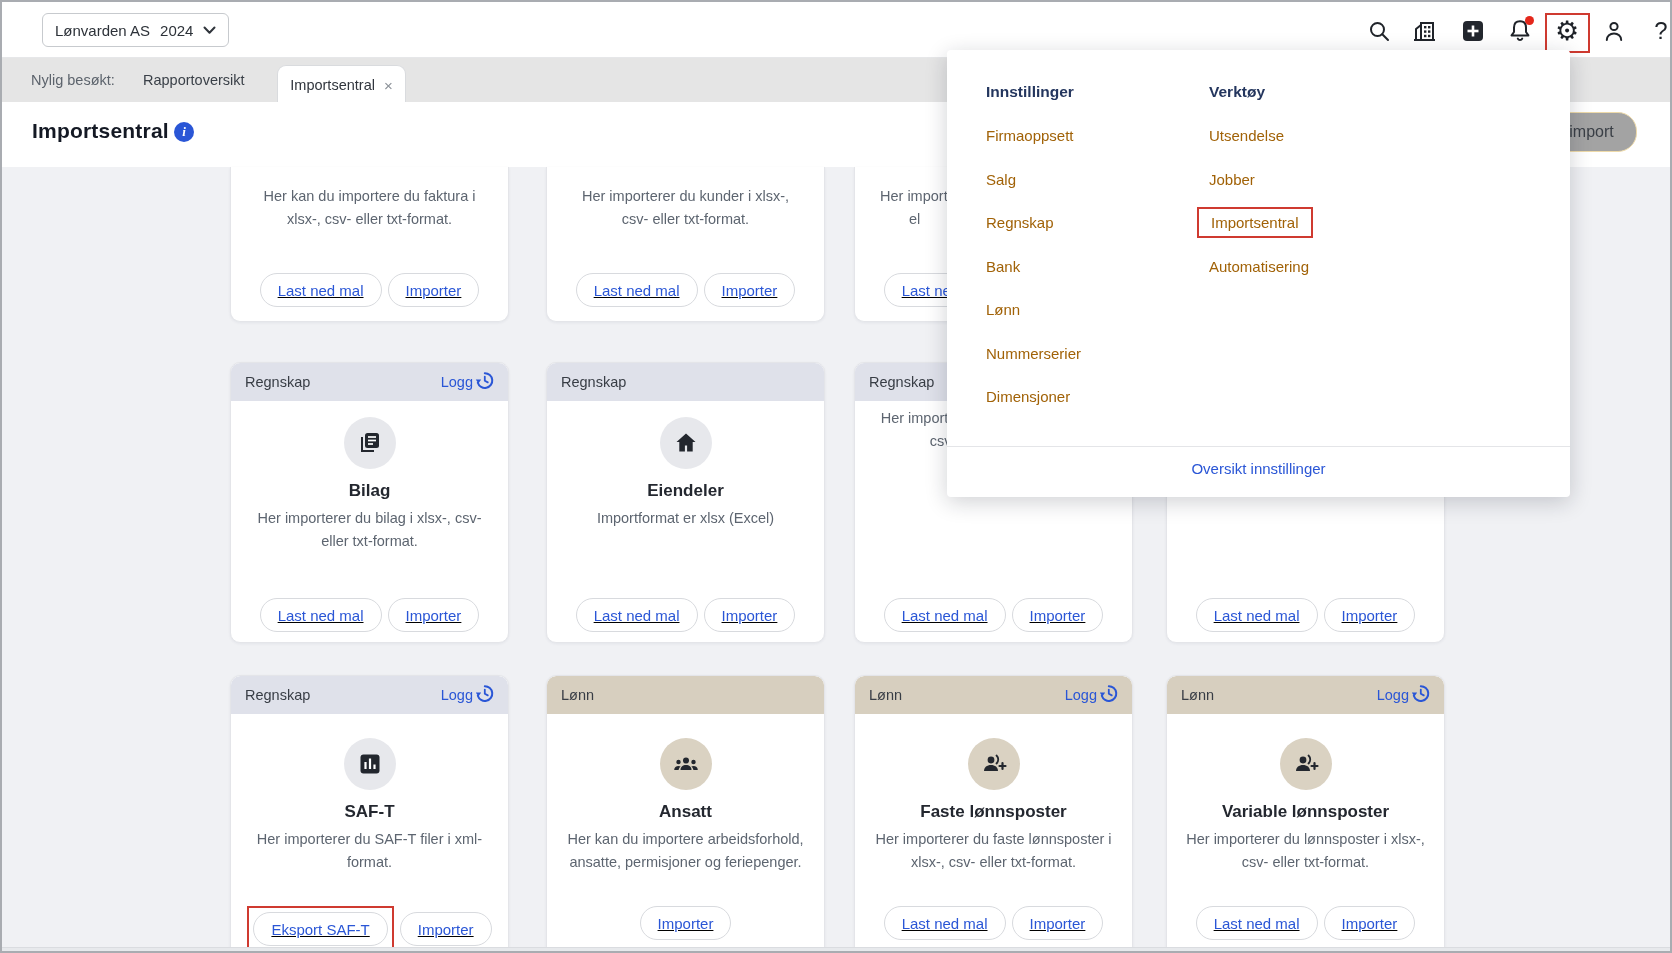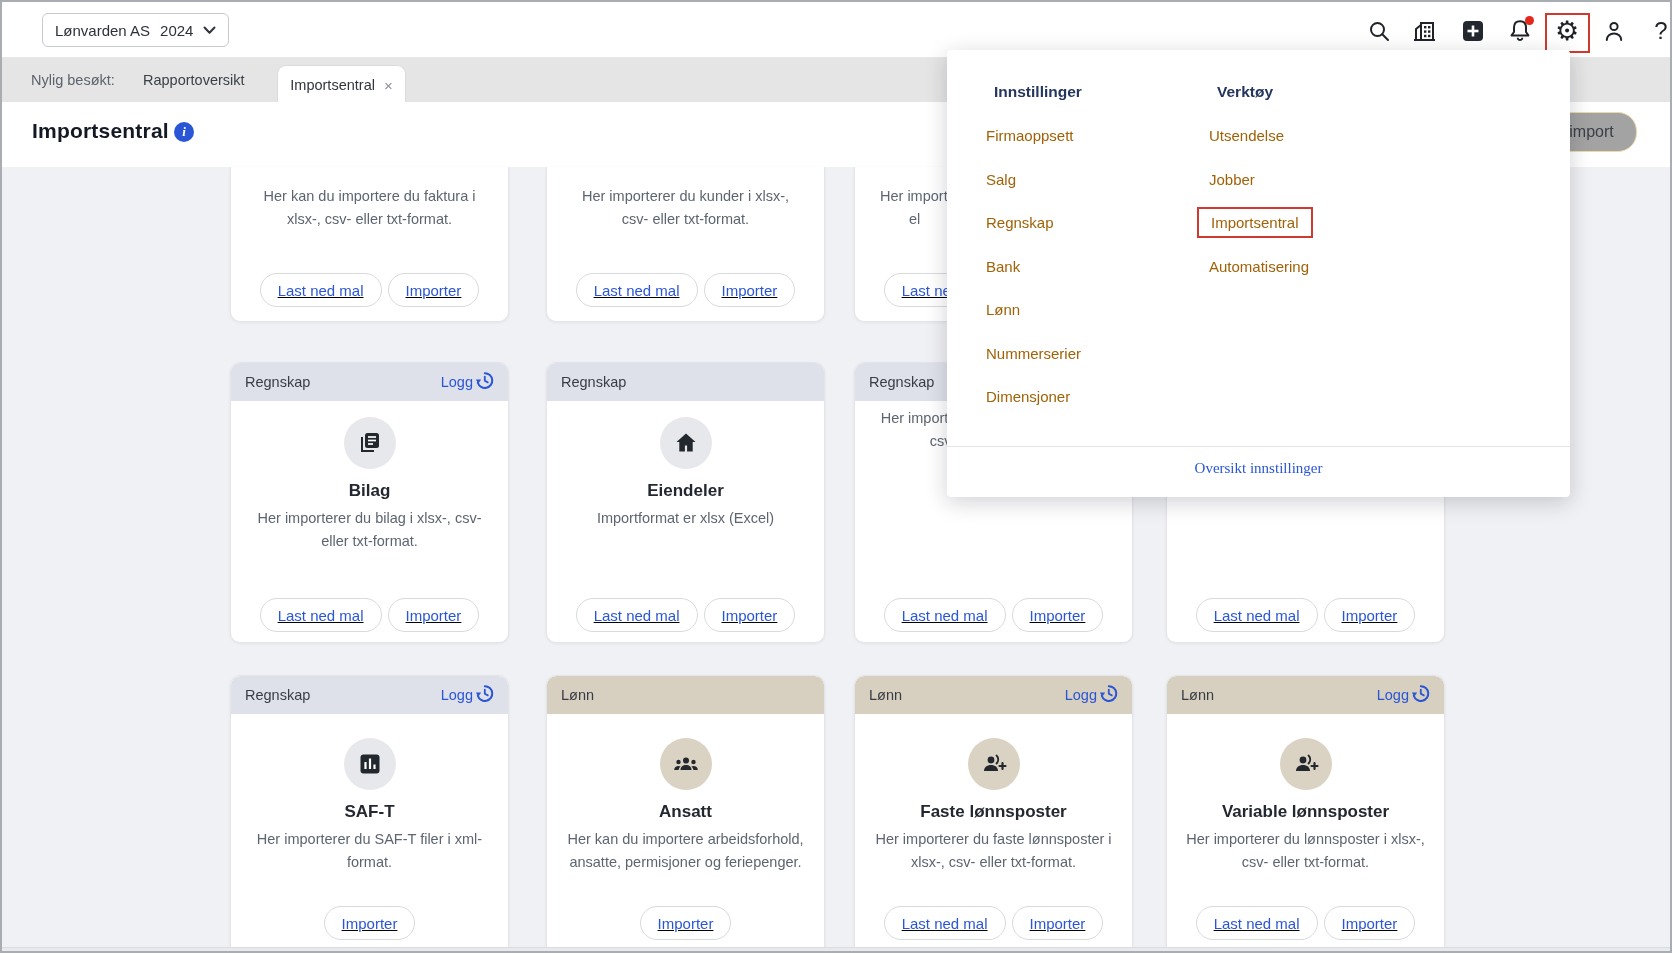--- a/index.html
+++ b/index.html
@@ -67,26 +67,26 @@
   .card.r3 .card-actions{top:230px;}
   .pill-btn{height:34px;padding:0 17px;display:flex;align-items:center;justify-content:center;background:#fff;
     border:1px solid #d8dade;border-radius:17px;font-size:15px;color:#2a56d6;cursor:pointer;white-space:nowrap;}
   .ann-wrap{display:inline-flex;border:2.5px solid #cf3a30;padding:4px;}
 
   
   .menu-panel{position:absolute;left:945px;top:48px;width:623px;height:447px;background:#fff;z-index:20;
     border-radius:4px;box-shadow:0 5px 22px rgba(20,25,40,.20);}
   .menu-col{position:absolute;top:26px;}
   .menu-col.mc0{left:39px;} .menu-col.mc1{left:262px;} .menu-col.mc2{left:487px;}
-  .menu-header{height:32px;display:flex;align-items:center;font-size:15.5px;font-weight:700;color:#24365e;margin-left:8px;}
+  .menu-header{height:32px;display:flex;align-items:center;font-size:15.5px;font-weight:700;color:#24365e;}
   .menu-header{margin-bottom:6px;}
   .menu-item{height:43.5px;display:flex;align-items:center;font-size:15px;color:#a16207;cursor:pointer;white-space:nowrap;}
   .mi-annotated{display:inline-block;border:2.5px solid #cf3a30;padding:5px 12px;margin-left:-12px;}
   .menu-divider{position:absolute;left:0;top:396px;width:100%;height:1px;background:#e4e5e8;}
-  .menu-footer{position:absolute;left:0;top:410px;width:100%;text-align:center;font-size:15px;color:#2a56d6;cursor:pointer;font-family:Liberation Serif, serif;}
+  .menu-footer{position:absolute;left:0;top:410px;width:100%;text-align:center;font-size:15px;color:#2a56d6;cursor:pointer;}
 </style>
 </head>
 <body>
 
 <div id="screen">
 
   <div class="topbar">
     <div class="company-select">
       <span class="co">Lønvarden AS</span>
       <span class="co">2024</span>
@@ -283,20 +283,23 @@
       <line x1="13" y1="7.5" x2="13" y2="18" stroke="#fff" stroke-width="2.2"></line>
       <line x1="17.5" y1="13.5" x2="17.5" y2="18" stroke="#fff" stroke-width="2.2"></line>
           </svg>
         </div>
         <div class="card-title">SAF-T</div>
         <div class="card-desc">
           <span style="display: block;">Her importerer du SAF-T filer i xml-</span>
           <span style="display: block;">format.</span>
         </div>
         <div class="card-actions">
+          <span class="ann-wrap">
+            <button class="pill-btn">Eksport SAF-T</button>
+          </span>
           <button class="pill-btn">Importer</button>
         </div>
       </div>
       <div class="card r3 colpos1">
         <div class="card-header theme-lonn">
           <span class="card-cat">Lønn</span>
         </div>
         <div class="icon-circle theme-lonn">
           <svg width="30" height="26" viewBox="0 0 30 26">
       <circle cx="15" cy="9.5" r="3" fill="#23272e"></circle>

